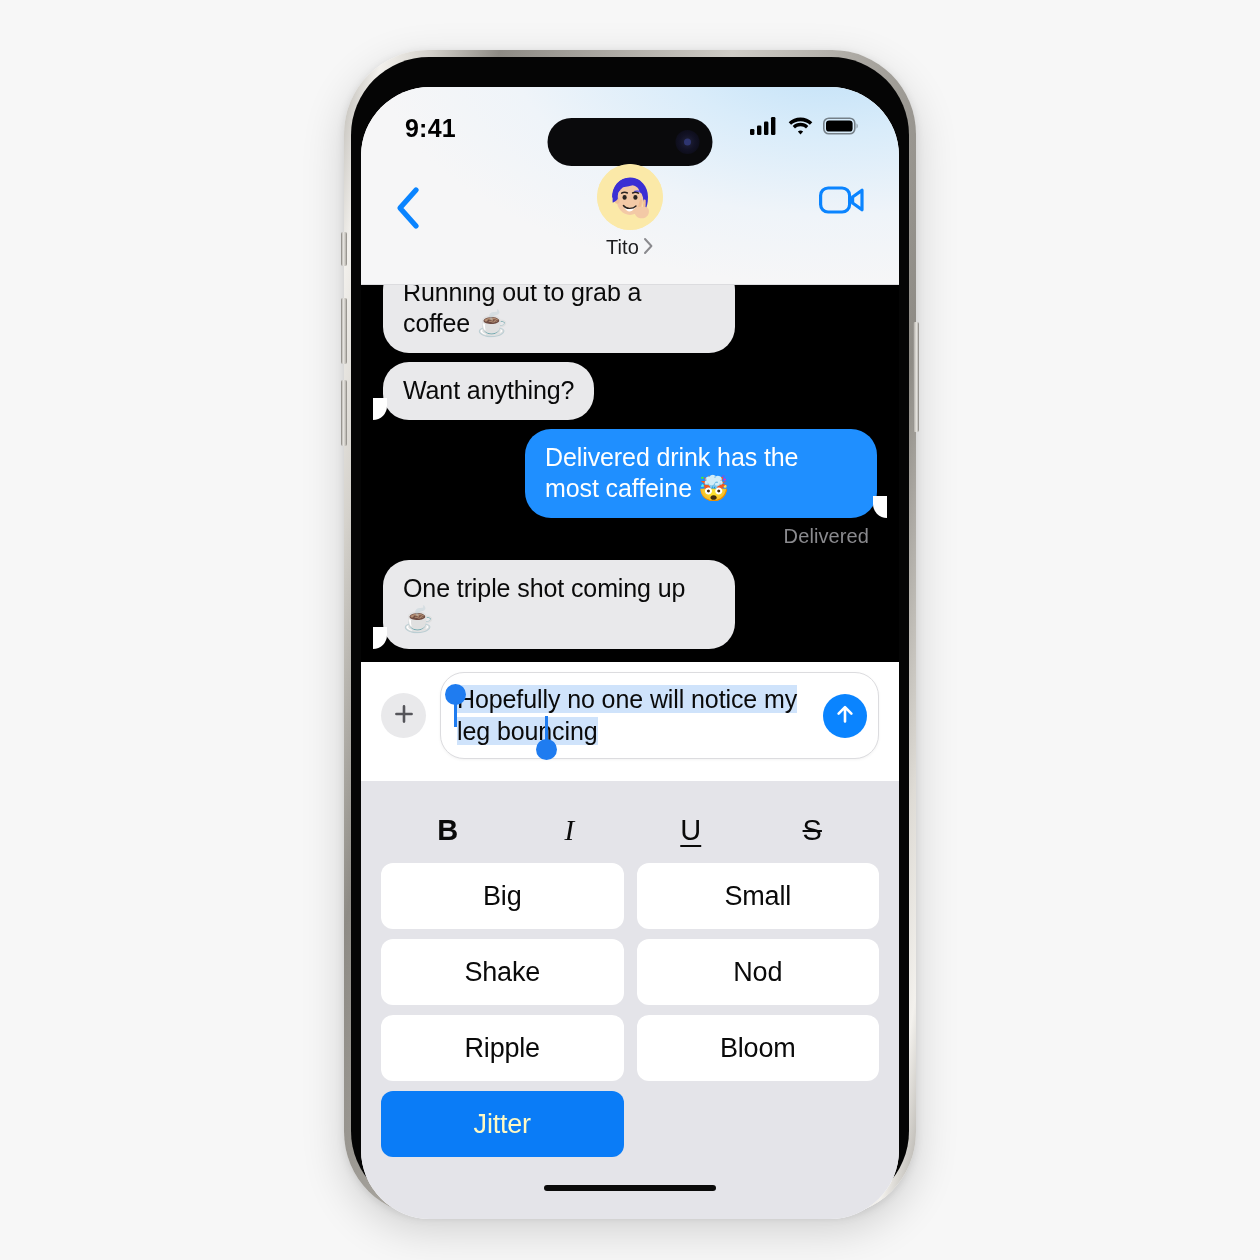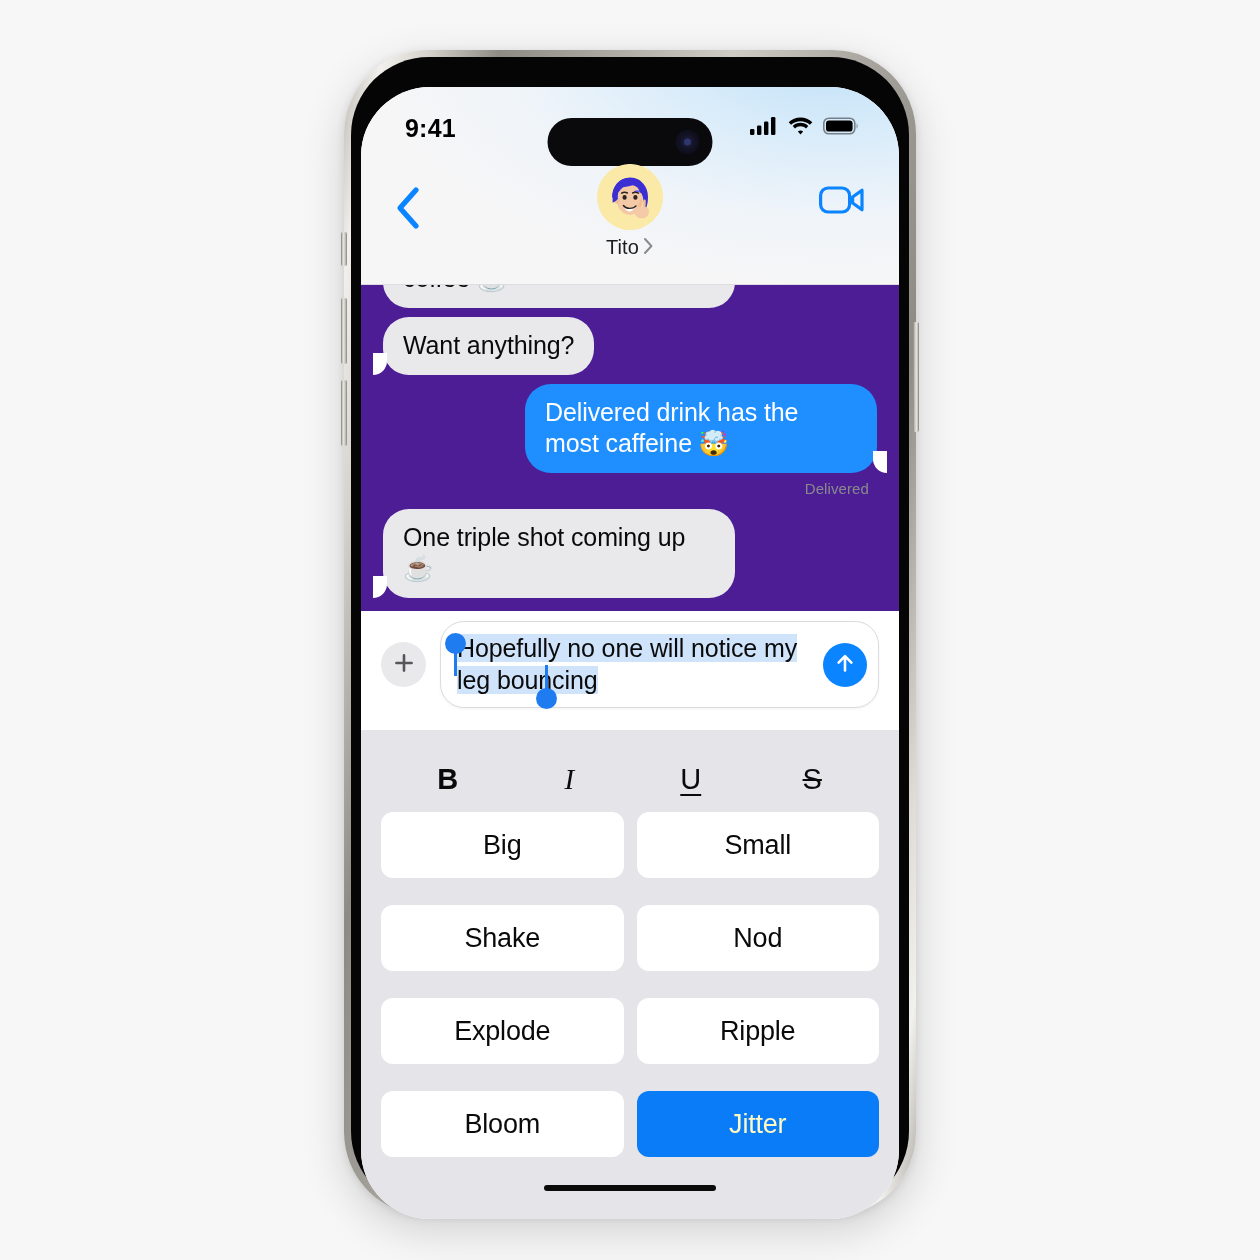--- a/index.html
+++ b/index.html
@@ -164,21 +164,21 @@
     margin-top: 20px;
     display: flex;
     justify-content: flex-end;
     cursor: pointer;
   }
 
   
   #conversation {
     position: relative;
     flex: 1 1 auto;
-    background: #4c1d95;
+    background: #000000;
     padding: 0 22px;
     overflow: hidden;
     display: flex;
     flex-direction: column;
     justify-content: flex-end;
     padding-bottom: 4px;
   }
   .msg-row { display: flex; margin-bottom: 9px; position: relative; }
   .msg-row.out { justify-content: flex-end; }
   .msg-row.in  { justify-content: flex-start; }
@@ -241,21 +241,21 @@
     overflow: hidden;
     margin-bottom: 10px;
   }
 
   #delivered-row {
     display: flex;
     justify-content: flex-end;
     margin: -2px 8px 12px 0;
   }
   #delivered-label {
-    font-size: 15px;
+    font-size: 20px;
     color: #8a8a8e;
     letter-spacing: 0.1px;
     text-align: right;
   }
 
   
   #composer {
     flex: 0 0 auto;
     background: #ffffff;
     display: flex;
@@ -350,21 +350,21 @@
     user-select: none;
   }
   .format-btn.bold-style      { font-weight: bold; }
   .format-btn.italic-style    { font-style: italic; font-family: "Liberation Serif", serif; }
   .format-btn.underline-style { text-decoration: underline; text-underline-offset: 5px; }
   .format-btn.strike-style    { text-decoration: line-through; }
 
   #effects-grid {
     display: grid;
     grid-template-columns: 1fr 1fr;
-    gap: 27px 13px;
+    gap: 10px 13px;
     padding-bottom: 8px;
   }
   .effect-btn {
     height: 66px;
     border-radius: 12px;
     background: #ffffff;
     display: flex;
     align-items: center;
     justify-content: center;
     font-size: 27px;
@@ -567,21 +567,20 @@
         <div class="format-btn italic-style">I</div>
         <div class="format-btn underline-style">U</div>
         <div class="format-btn strike-style">S</div>
       </div>
 
       <div id="effects-grid">
         <div class="effect-btn">Big</div>
         <div class="effect-btn">Small</div>
         <div class="effect-btn">Shake</div>
         <div class="effect-btn">Nod</div>
-        <div class="effect-btn">Explode</div>
         <div class="effect-btn">Ripple</div>
         <div class="effect-btn">Bloom</div>
         <div class="effect-btn selected">Jitter</div>
       </div>
     </div>
 
     <div id="home-bar-area">
       <div id="home-indicator"></div>
     </div>
 

